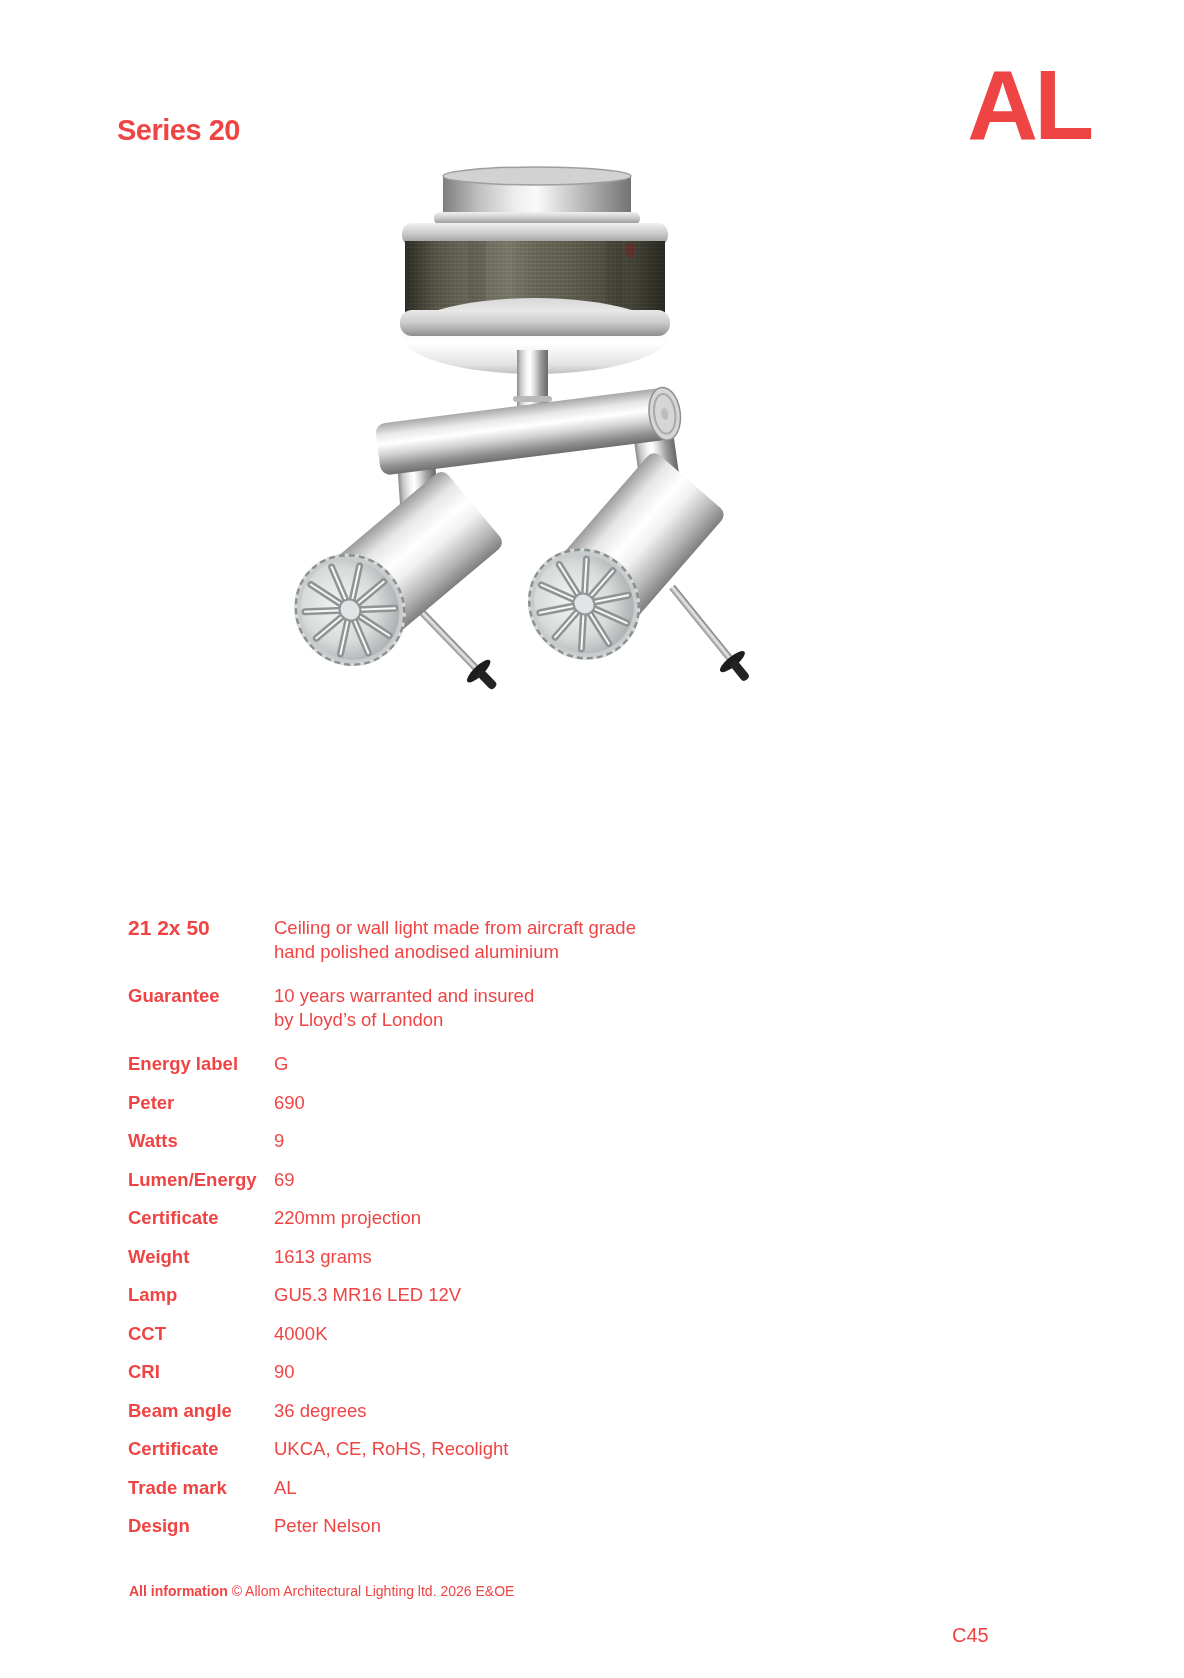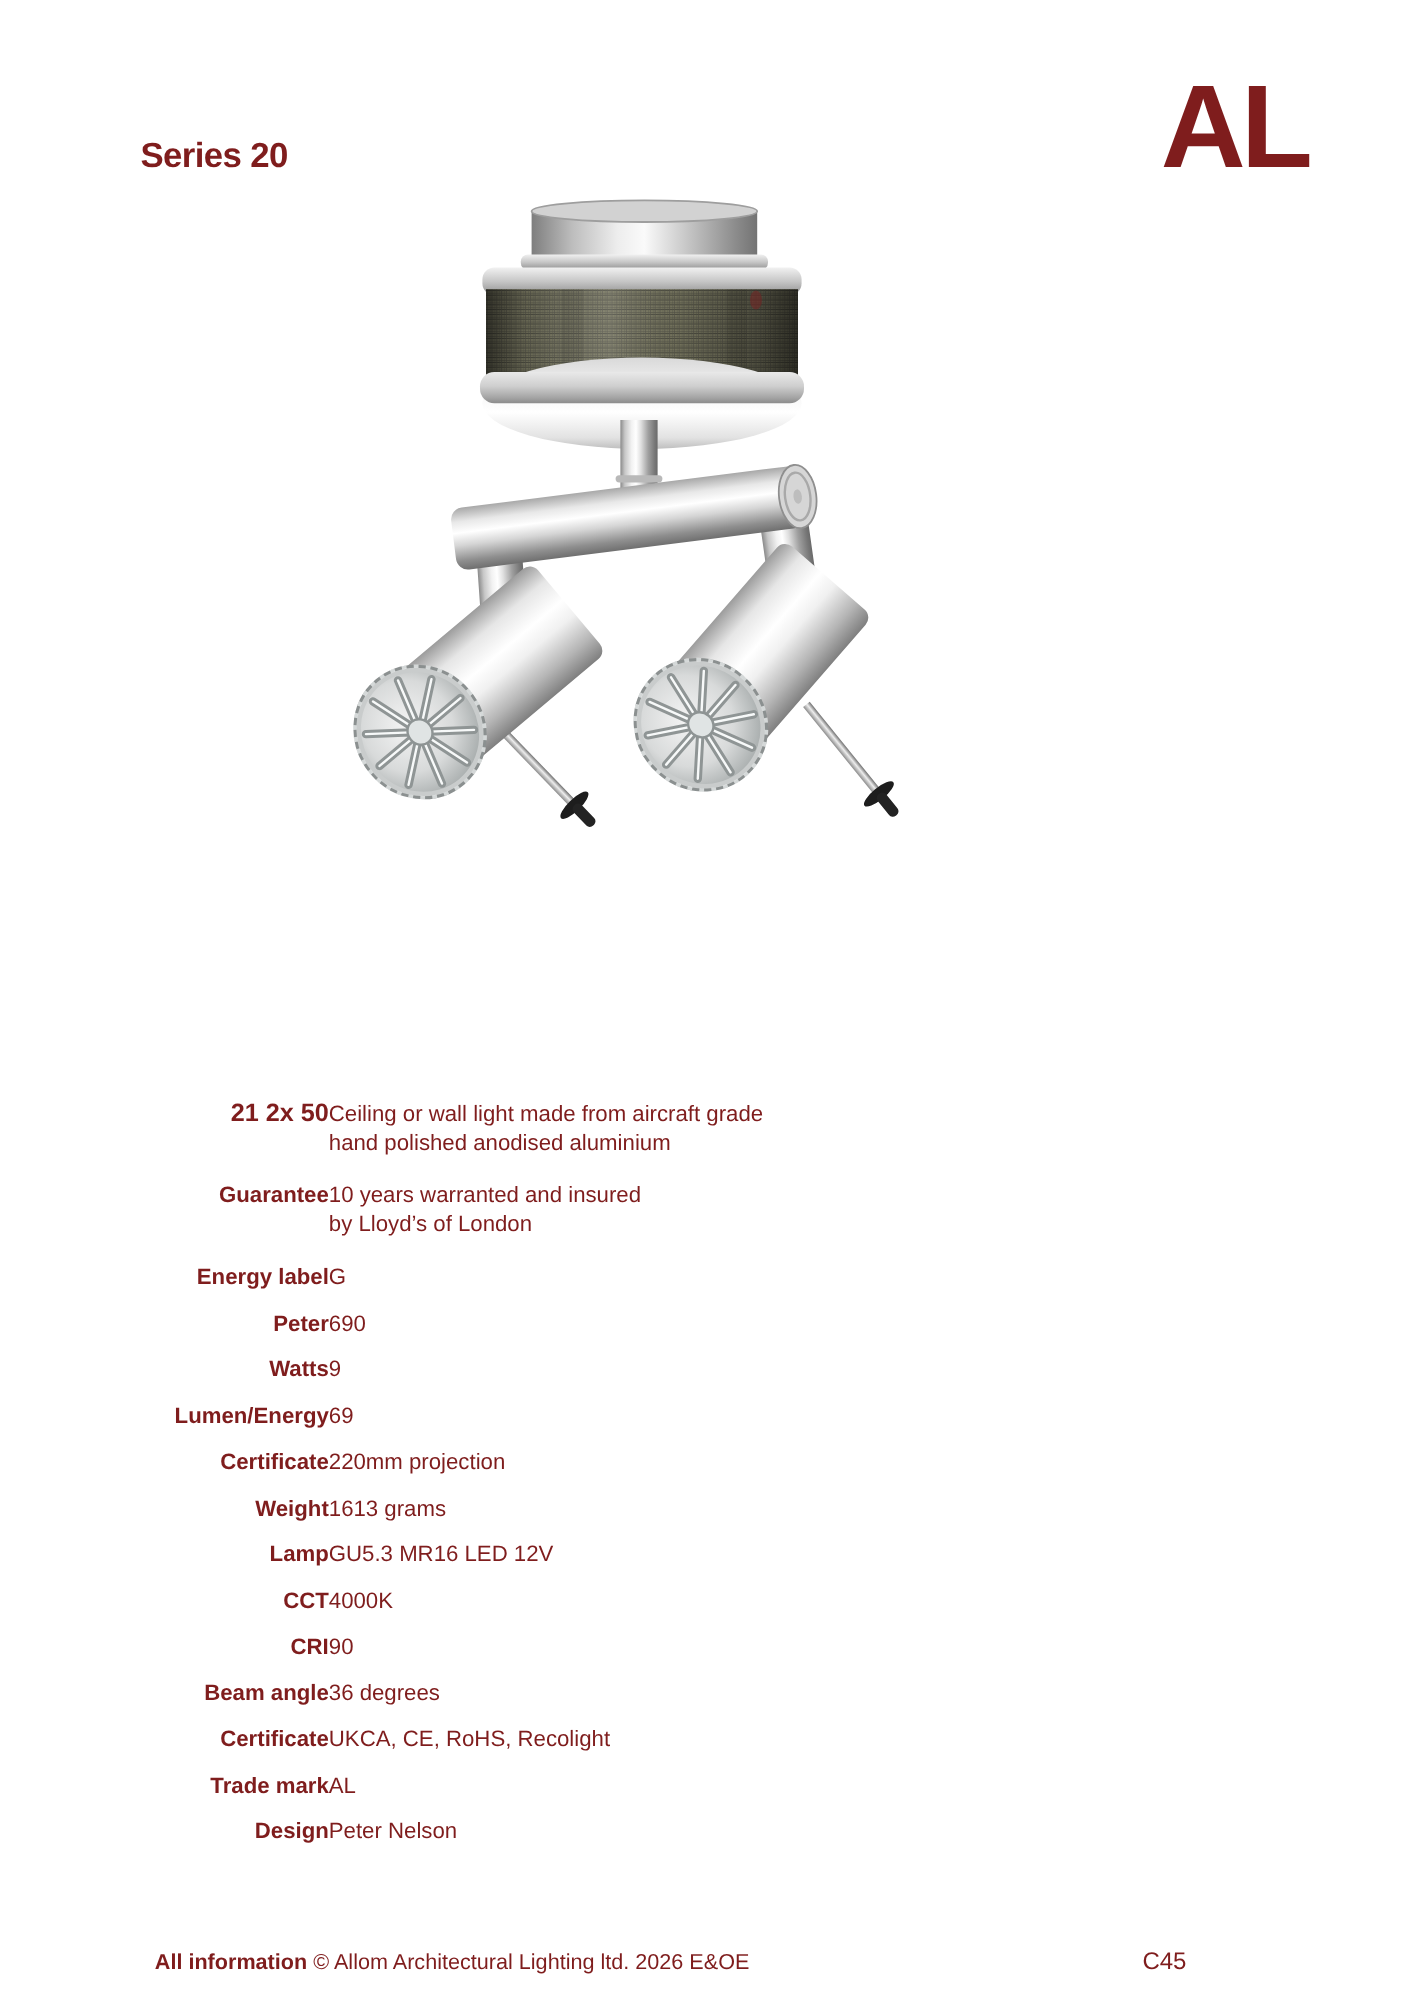--- a/index.html
+++ b/index.html
@@ -1,36 +1,36 @@
 <!DOCTYPE html>
 <html><head>
 <meta charset="utf-8">
 <style>
   html,body { margin:0; padding:0; background:#ffffff; }
   .page {
     position:relative; width:1184px; height:1678px; background:#ffffff;
-    font-family:"Liberation Sans","DejaVu Sans",sans-serif; color:#7f1d1d; overflow:hidden;
+    font-family:"Liberation Sans","DejaVu Sans",sans-serif; color:#ef4444; overflow:hidden;
   }
   .series-title {
     position:absolute; left:117px; top:116px;
     font-size:29px; font-weight:bold; letter-spacing:-0.5px; line-height:1;
   }
   .brand-logo {
     position:absolute; right:94px; top:56px;
     font-size:98px; font-weight:900; letter-spacing:-4px; line-height:1;
   }
   .product-photo { position:absolute; left:262px; top:140px; width:500px; height:572px; }
   .spec-table { position:absolute; left:128px; top:916px; width:720px; }
   .spec-row { display:flex; margin-bottom:15px; font-size:18.5px; line-height:23.5px; }
   .spec-row.two-line { margin-bottom:21px; }
-  .spec-label { width:146px; flex:none; font-weight:bold;text-align:right; }
+  .spec-label { width:146px; flex:none; font-weight:bold; }
   .spec-value { white-space:pre-line; }
   .model-number { font-size:21px; font-weight:bold; line-height:23.5px; }
   .model-description { font-weight:normal; white-space:pre-line; }
-  .footer { position:absolute; left:129px; top:1626px; font-size:18px; line-height:1; }
+  .footer { position:absolute; left:129px; top:1584px; font-size:14px; line-height:1; }
   .footer-bold { font-weight:bold; }
   .page-number { position:absolute; left:952px; top:1625px; font-size:20px; line-height:1; }
 </style>
 </head>
 <body>
 
 <div class="page">
 
   <div class="series-title">Series 20</div>
   <div class="brand-logo">AL</div>

